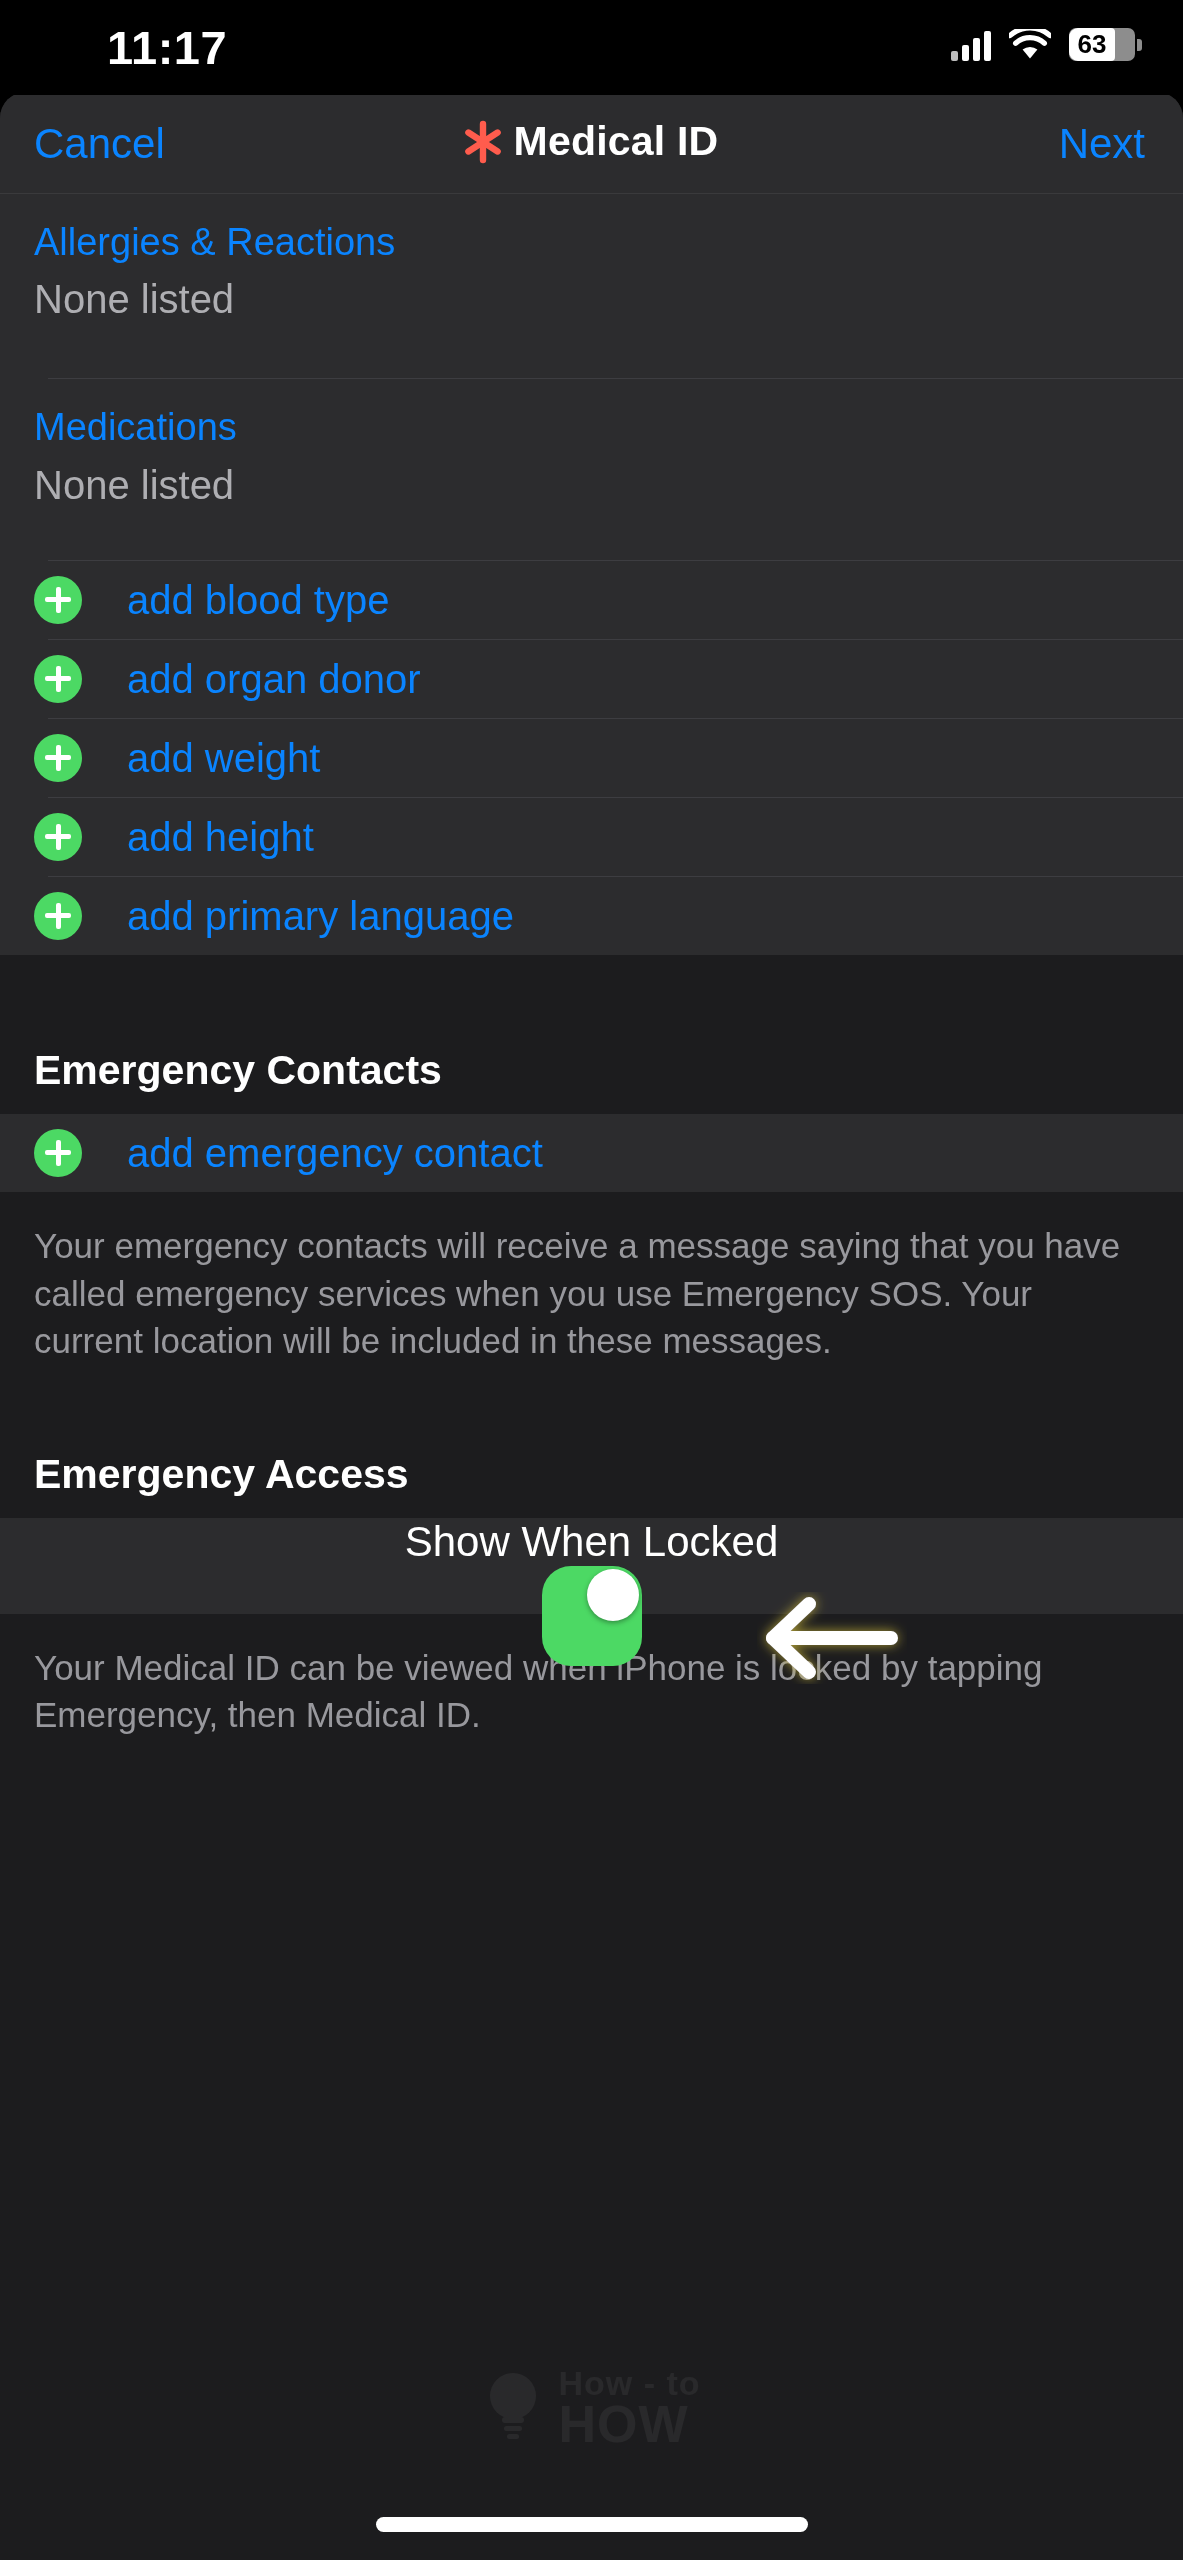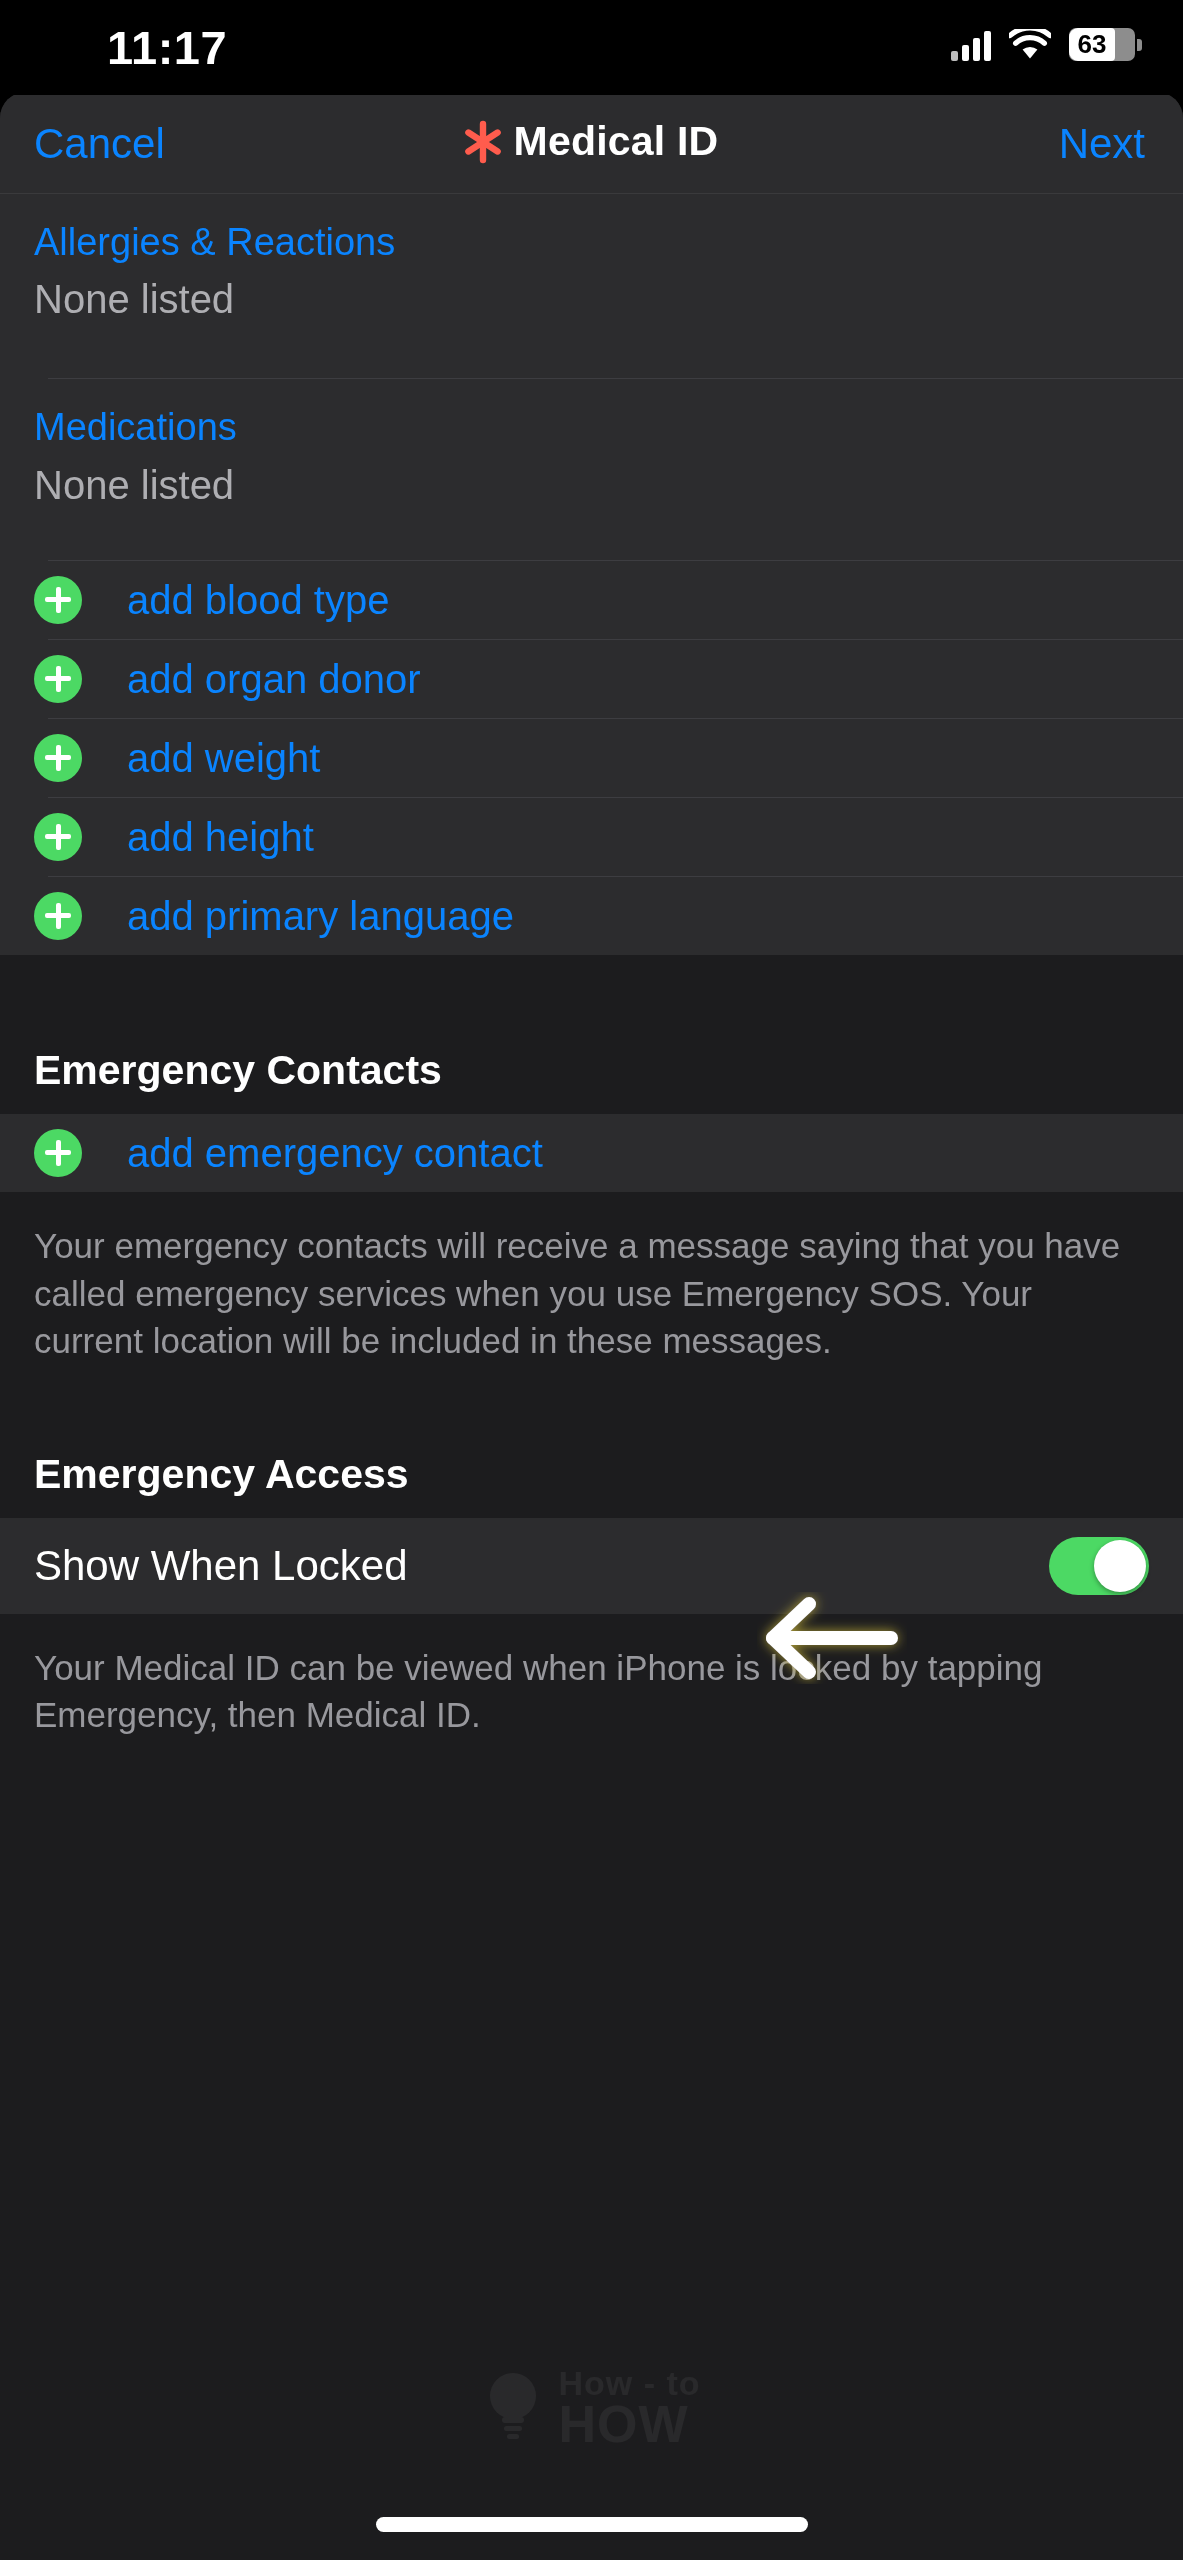--- a/index.html
+++ b/index.html
@@ -112,21 +112,21 @@
     font-size:41px; font-weight:700; color:#fff;
     padding:56px 0 20px 34px; background:#1c1c1e;margin-top:36px;
   }
   .footnote{
     font-size:35px; color:#98989d; line-height:1.36;
     padding:30px 46px 34px 34px; background:#1c1c1e;
   }
 
   .toggle-row{
     display:flex; align-items:center; justify-content:space-between;
-    height:96px; padding:0 34px 0 34px; background:#2c2c2e;
+    height:96px; padding:0 34px 0 34px; background:#2c2c2e;flex-direction:column;
   }
   .toggle-label{ font-size:42px; color:#fff; }
   .switch{
     width:100px; height:58px; border-radius:29px; background:#4cd964;
     position:relative; flex:0 0 100px;
   }
   .switch .knob{
     position:absolute; right:3px; top:3px; width:52px; height:52px;
     border-radius:50%; background:#fff;
     box-shadow:0 2px 5px rgba(0,0,0,.35);

